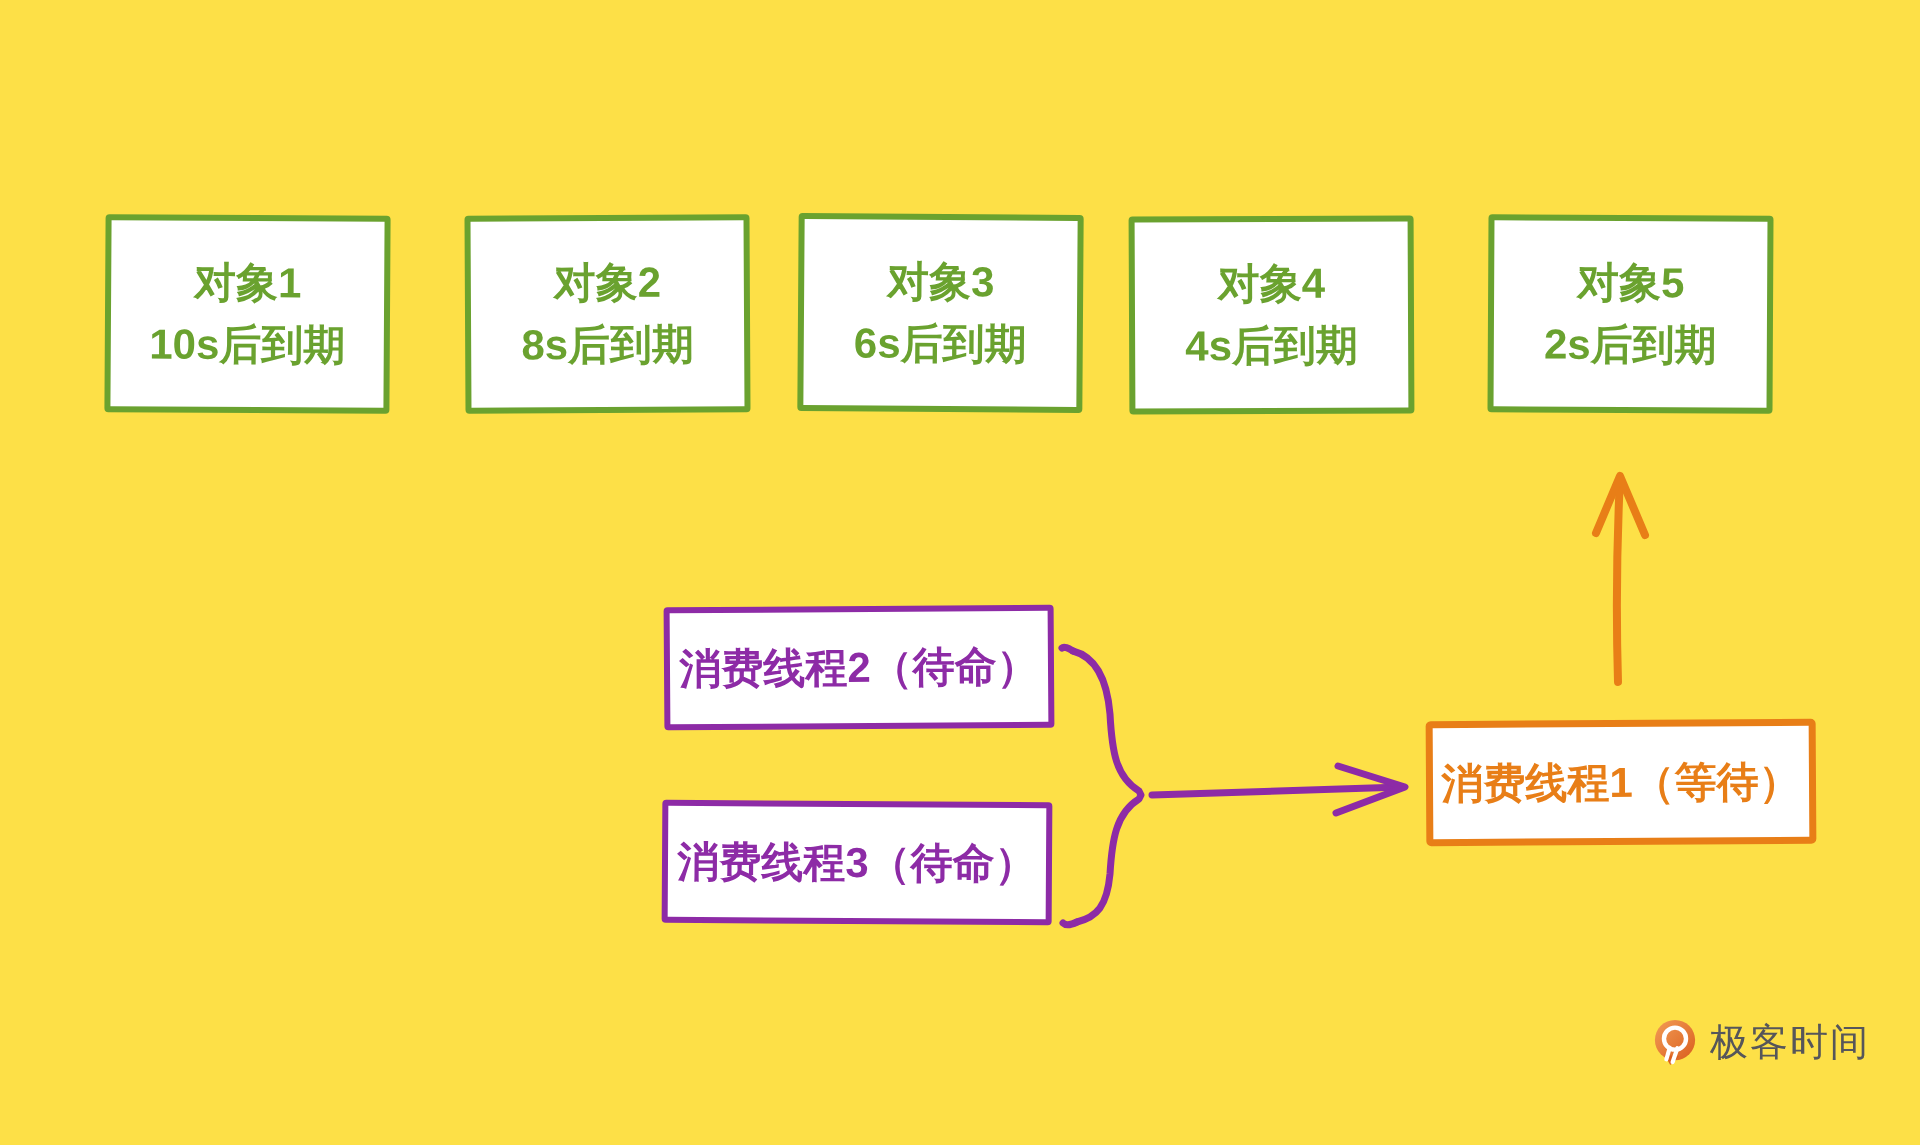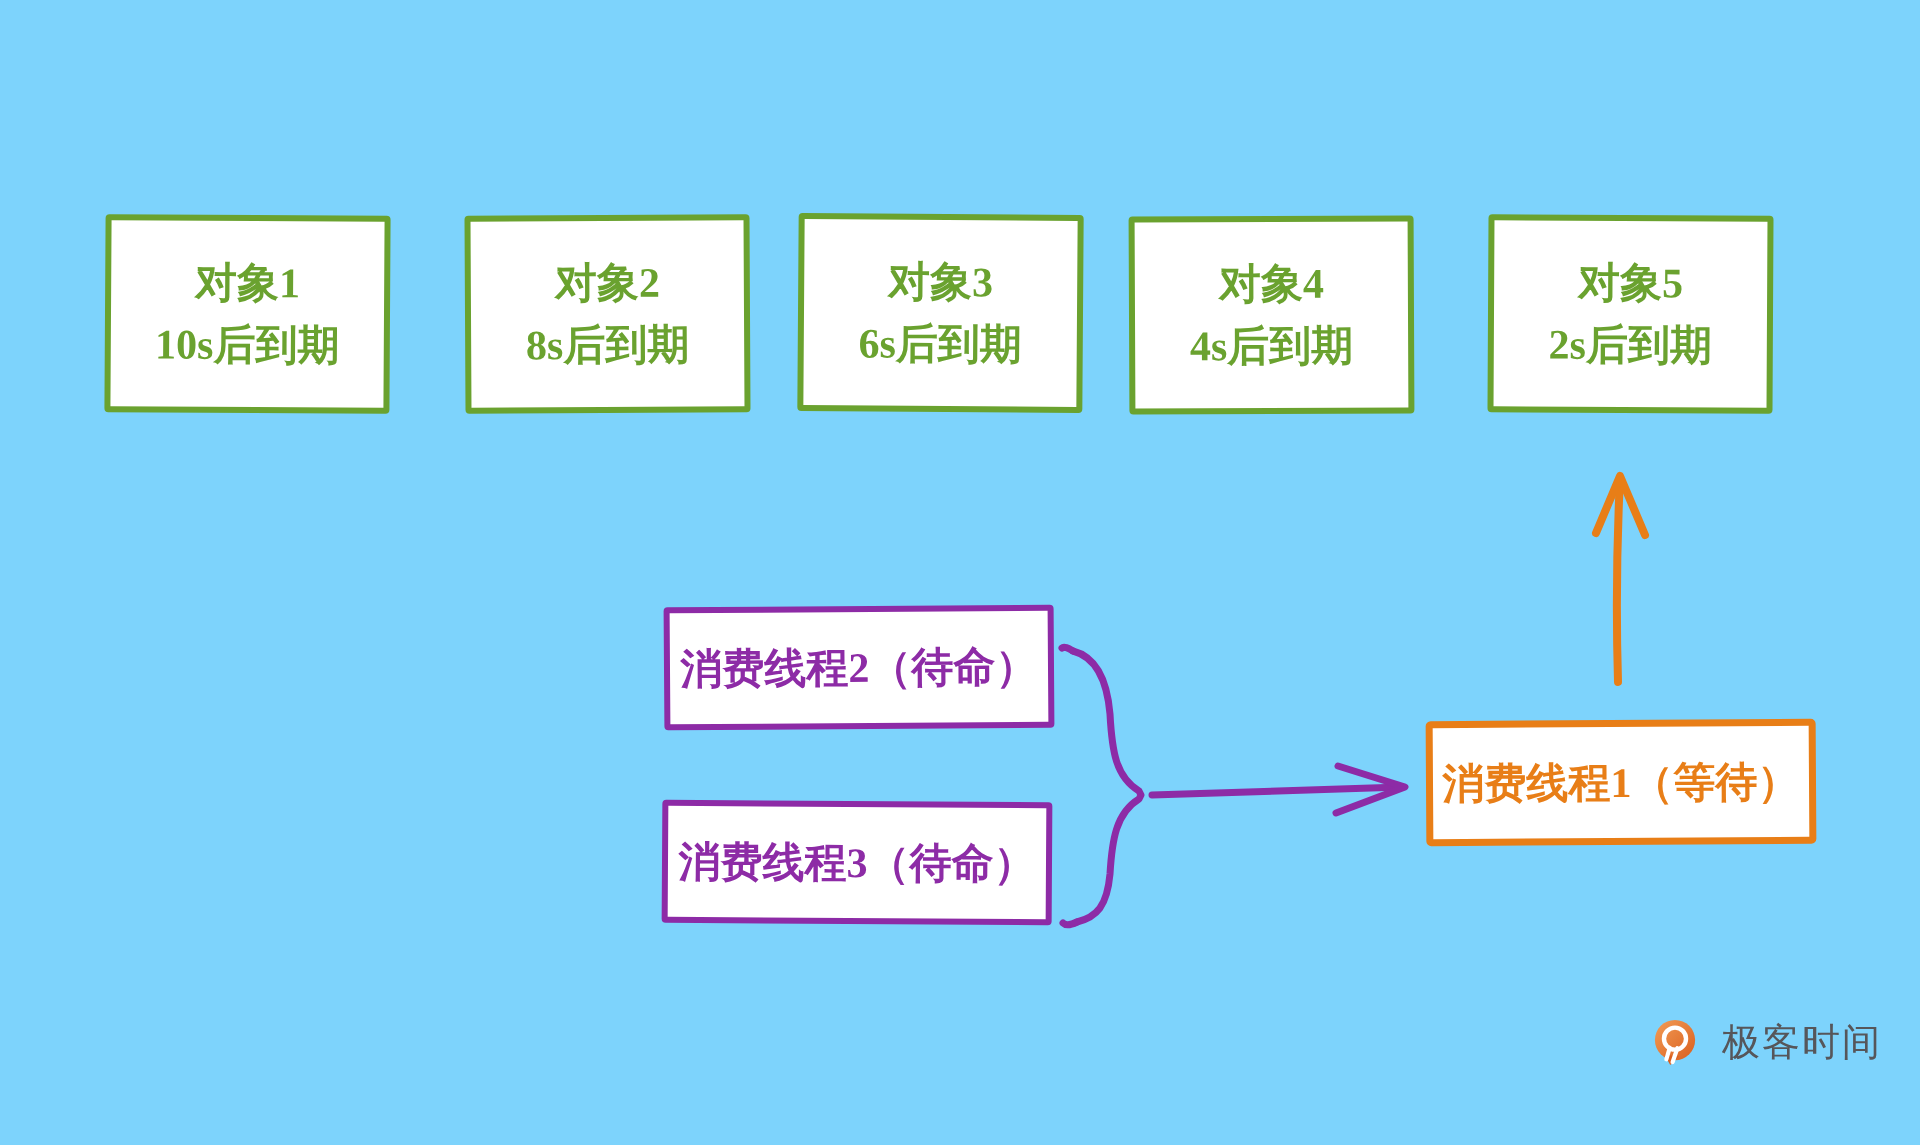--- a/index.html
+++ b/index.html
@@ -7,21 +7,21 @@
     --purple: #8d2ba6;
     --orange: #e87e17;
     --logo_gray: #56565a;
   }
   * { box-sizing: border-box; }
   html, body { margin: 0; padding: 0; background: #ffffff; }
   body {
     font-family: "Liberation Sans", "DejaVu Sans", sans-serif;
     width: 1920px; height: 1145px; position: relative; overflow: hidden;
   }
-  .canvas { position: absolute; inset: 0; width: 1920px; height: 1145px; background: #7dd3fc; font-family: Liberation Serif, serif; }
+  .canvas { position: absolute; inset: 0; width: 1920px; height: 1145px; background: #fde047; }
 
   
   .obj-box {
     position: absolute;
     width: 285px; height: 198px;
     border: 6px solid var(--green);
     border-radius: 4px;
     color: var(--green);
     display: flex; flex-direction: column;
     align-items: center; justify-content: center;
@@ -67,21 +67,21 @@
   }
 
   
   .strokes { position: absolute; inset: 0; pointer-events: none; }
   .stroke-purple { stroke: var(--purple); fill: none; stroke-linecap: round; stroke-linejoin: round; }
   .stroke-orange { stroke: var(--orange); fill: none; stroke-linecap: round; stroke-linejoin: round; }
 
   
   .logo {
     position: absolute; left: 1652px; top: 1018px;
-    display: flex; align-items: center; gap: 24px;
+    display: flex; align-items: center; gap: 12px;
   }
   .logo-text {
     color: var(--logo_gray);
     font-size: 38px; font-weight: 500;
     letter-spacing: 2px; line-height: 1;
     white-space: nowrap;
   }
 </style>
 </head>
 <body>

